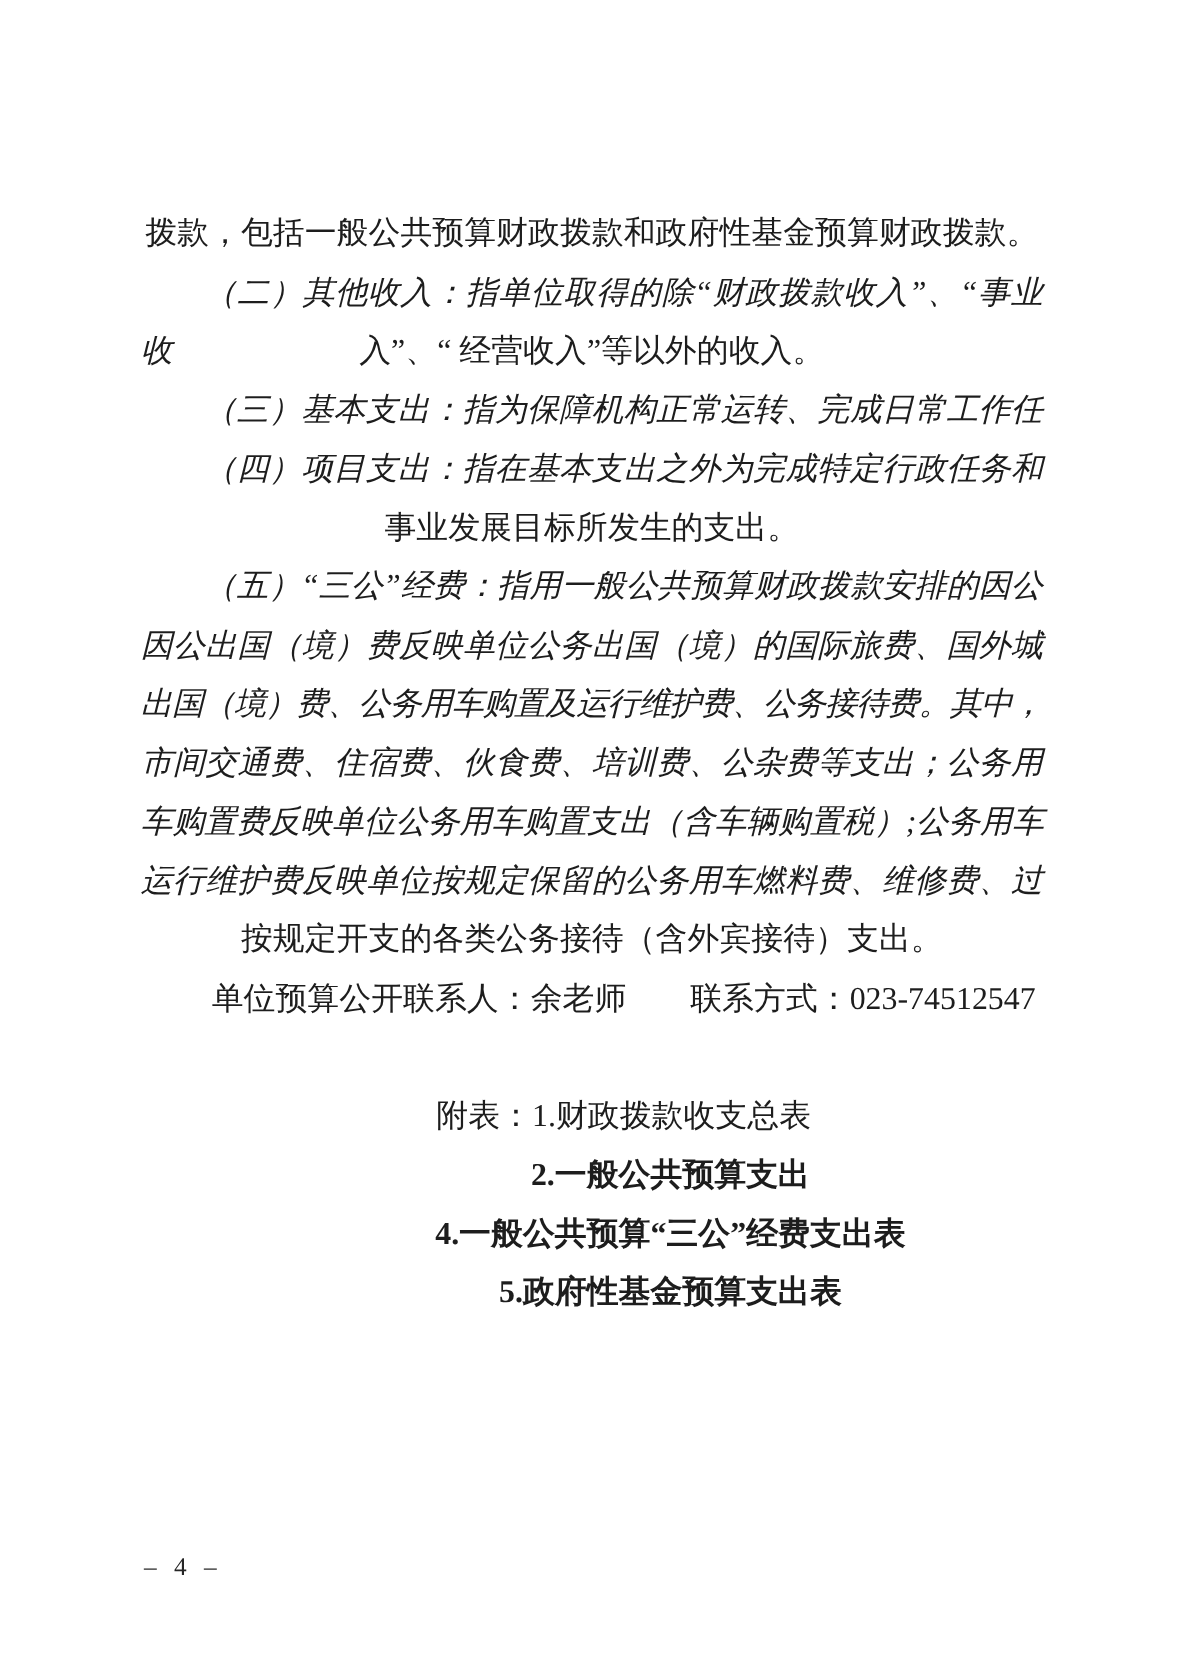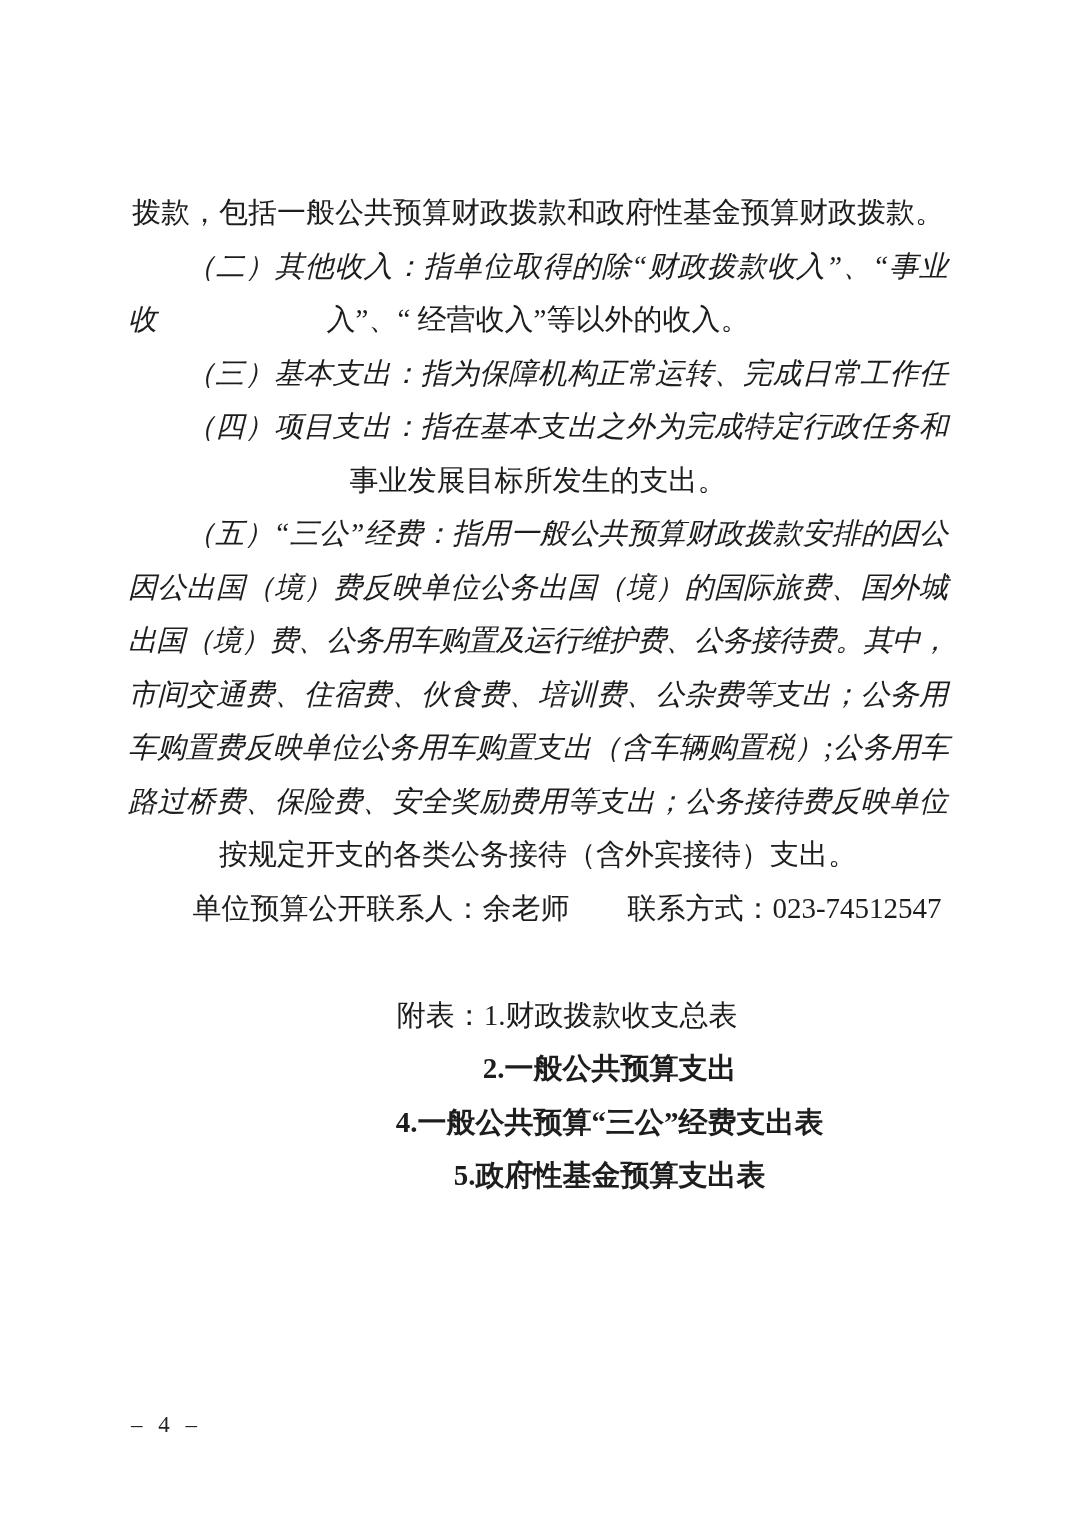--- a/index.html
+++ b/index.html
@@ -33,21 +33,21 @@
     <div class="line ind j">（二）其他收入：指单位取得的除“财政拨款收入”、“事业收</div>
     <div class="line">入”、“ 经营收入”等以外的收入。</div>
     <div class="line ind j">（三）基本支出：指为保障机构正常运转、完成日常工作任</div>
     <div class="line ind j">（四）项目支出：指在基本支出之外为完成特定行政任务和</div>
     <div class="line">事业发展目标所发生的支出。</div>
     <div class="line ind j">（五）“三公”经费：指用一般公共预算财政拨款安排的因公</div>
     <div class="line j">因公出国（境）费反映单位公务出国（境）的国际旅费、国外城</div>
     <div class="line j tight">出国（境）费、公务用车购置及运行维护费、公务接待费。其中，</div>
     <div class="line j">市间交通费、住宿费、伙食费、培训费、公杂费等支出；公务用</div>
     <div class="line j tight">车购置费反映单位公务用车购置支出（含车辆购置税）;公务用车</div>
-    <div class="line j">路过桥费、保险费、安全奖励费用等支出；公务接待费反映单位</div>
+    <div class="line j">运行维护费反映单位按规定保留的公务用车燃料费、维修费、过</div>
     <div class="line">按规定开支的各类公务接待（含外宾接待）支出。</div>
     <div class="line ind">单位预算公开联系人：余老师　　联系方式：023-74512547</div>
 
     <div class="line ind gap-top">附表：1.财政拨款收支总表</div>
     <div class="line ind5">2.一般公共预算支出</div>
     <div class="line ind5">4.一般公共预算“三公”经费支出表</div>
     <div class="line ind5">5.政府性基金预算支出表</div>
   </div>
 
   <div class="page-number">– 4 –</div>

